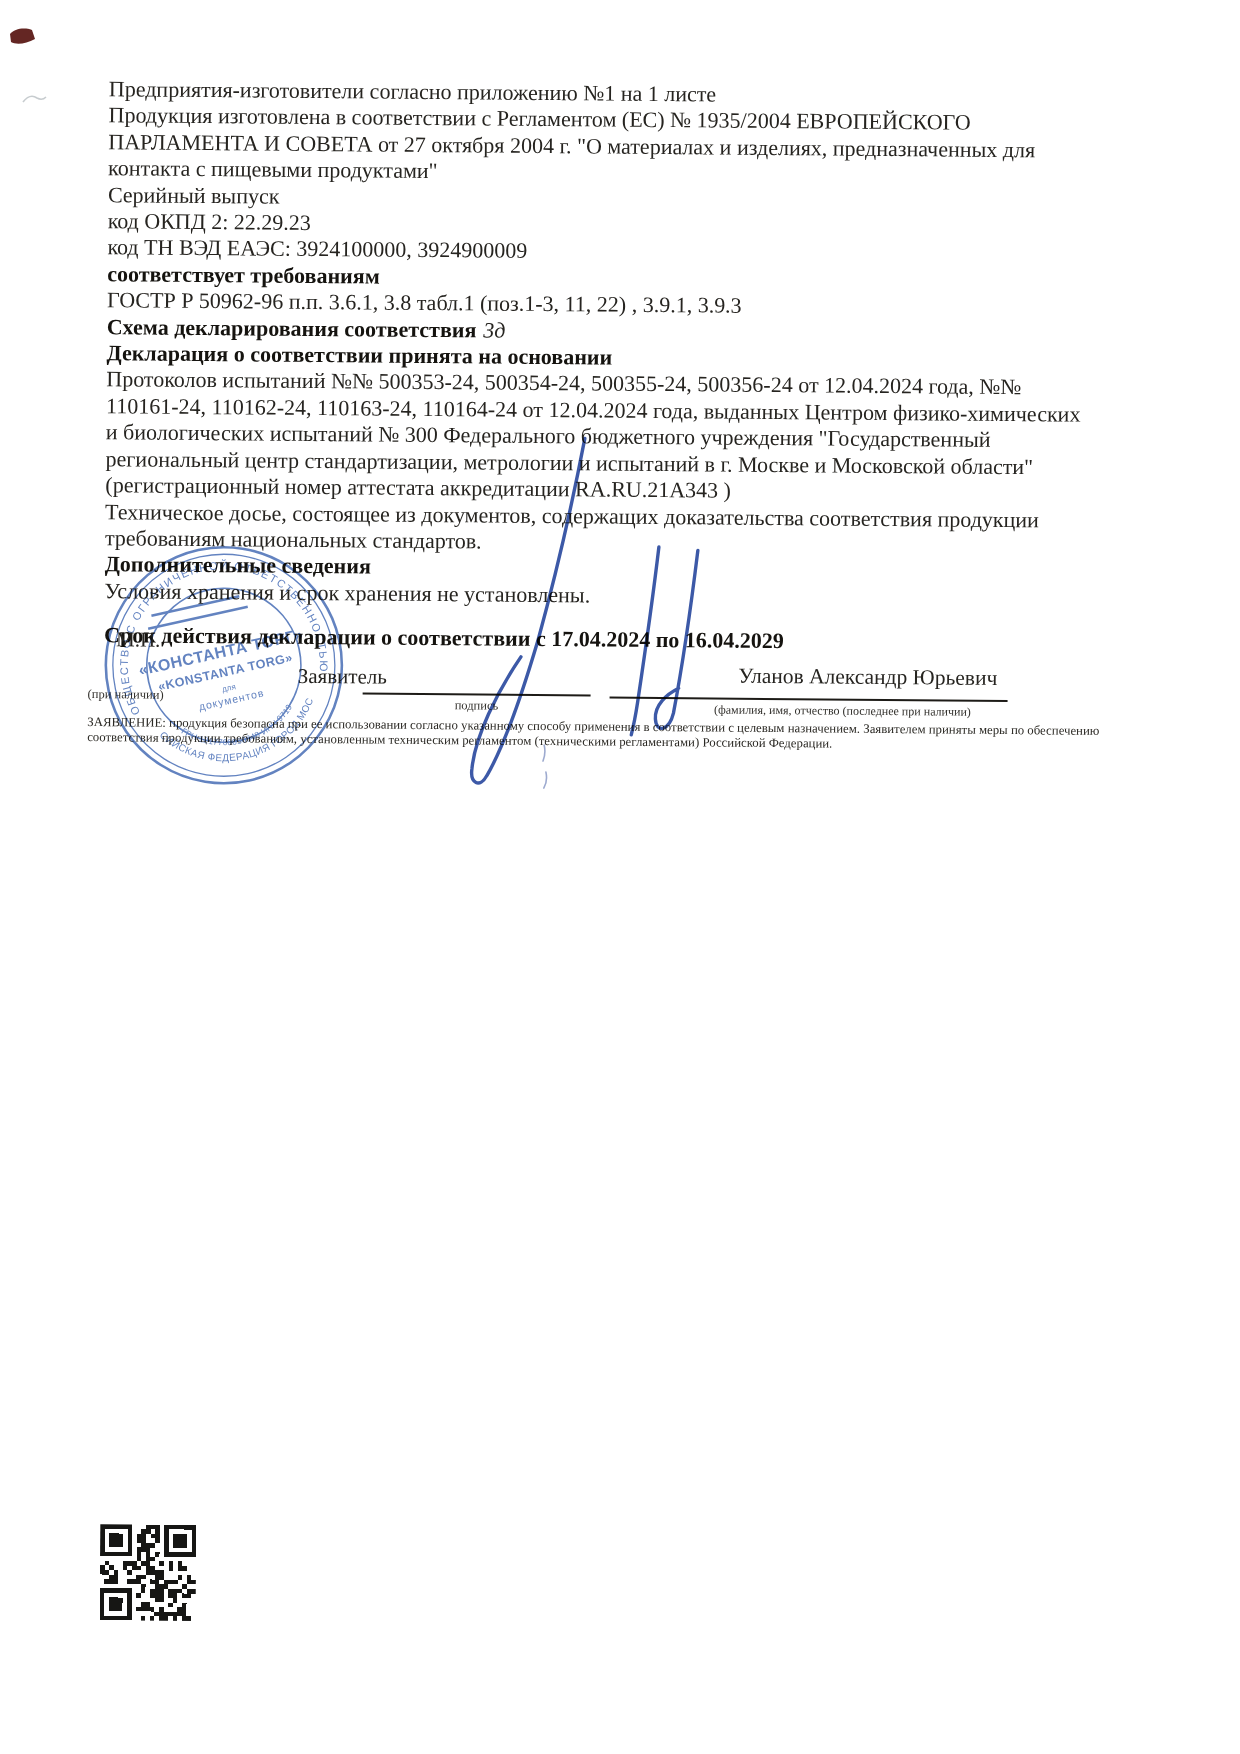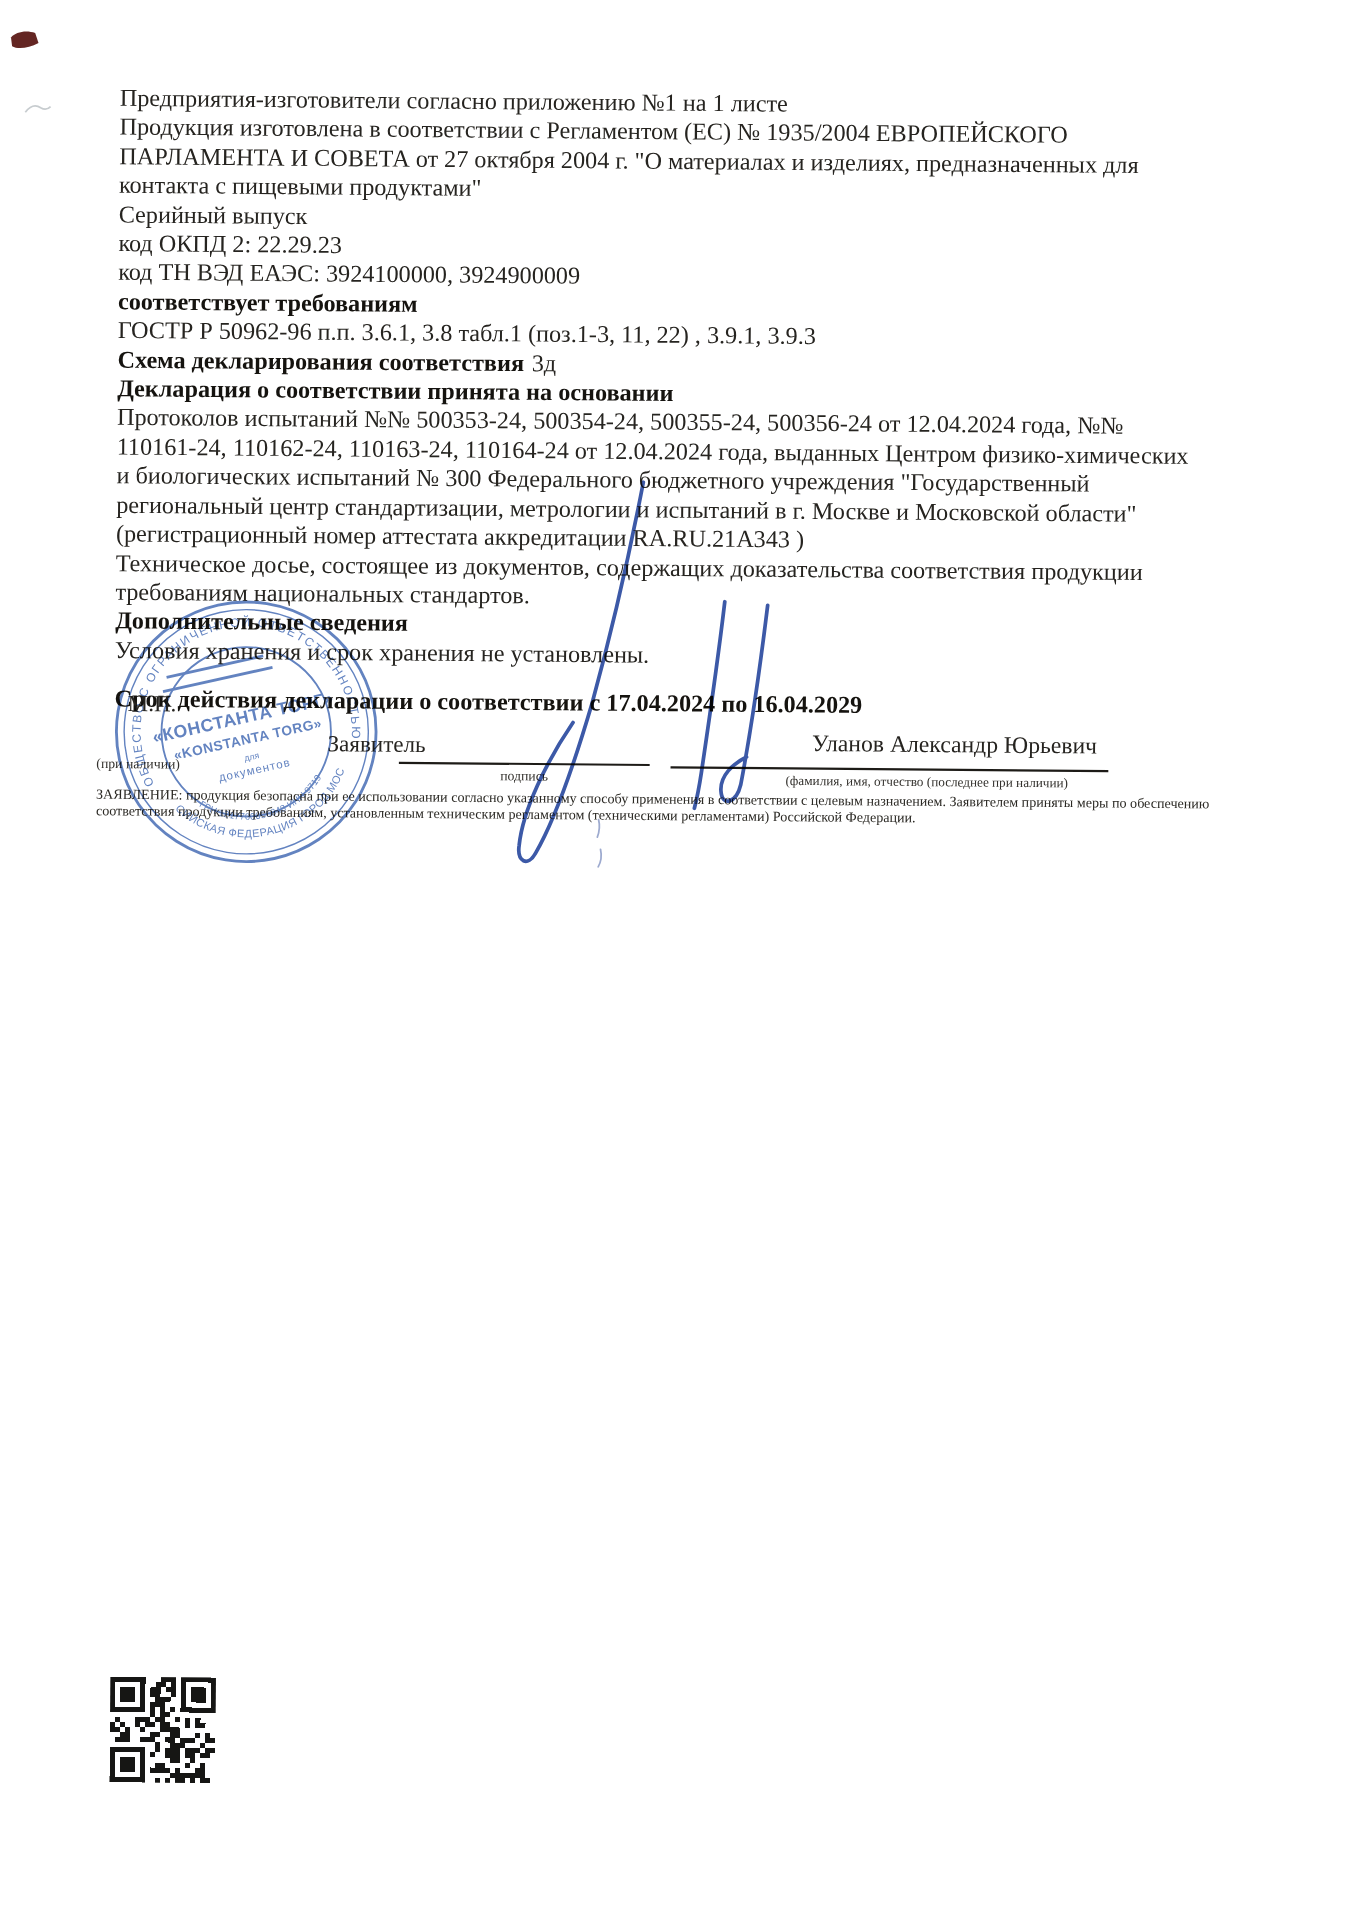--- a/index.html
+++ b/index.html
@@ -6,21 +6,21 @@
   body{
     width:1240px;height:1754px;position:relative;overflow:hidden;
     font-family:"Liberation Serif","DejaVu Serif",serif;color:#262420;
   }
   .scan{position:absolute;left:0;top:0;width:1240px;height:1754px;
         transform:rotate(0.5deg);transform-origin:540px 420px;}
   .textblock{position:absolute;left:106px;top:80px;width:990px;}
   .textblock p{margin:0;font-size:22px;line-height:26.4px;white-space:pre-line;}
   .b{font-weight:bold;color:#15130f;}
   .validity{margin-top:18px !important;}
-  .scheme-val{margin-left:7px;}
+  .scheme-val{margin-left:7px;font-style:italic;}
   
   .lbl{position:absolute;font-size:21px;}
   .cap{position:absolute;font-size:12.5px;color:#33312d;}
   .uline{position:absolute;border-bottom:2px solid #1d1b17;}
   .name{position:absolute;font-size:21.5px;text-align:center;}
   .statement{position:absolute;left:90px;top:719px;width:1015px;font-size:12.8px;
              line-height:15.2px;white-space:pre-line;color:#2b2924;}
   
   .stamp{position:absolute;left:104px;top:546px;transform:rotate(-13deg);
          mix-blend-mode:multiply;opacity:.88;}

